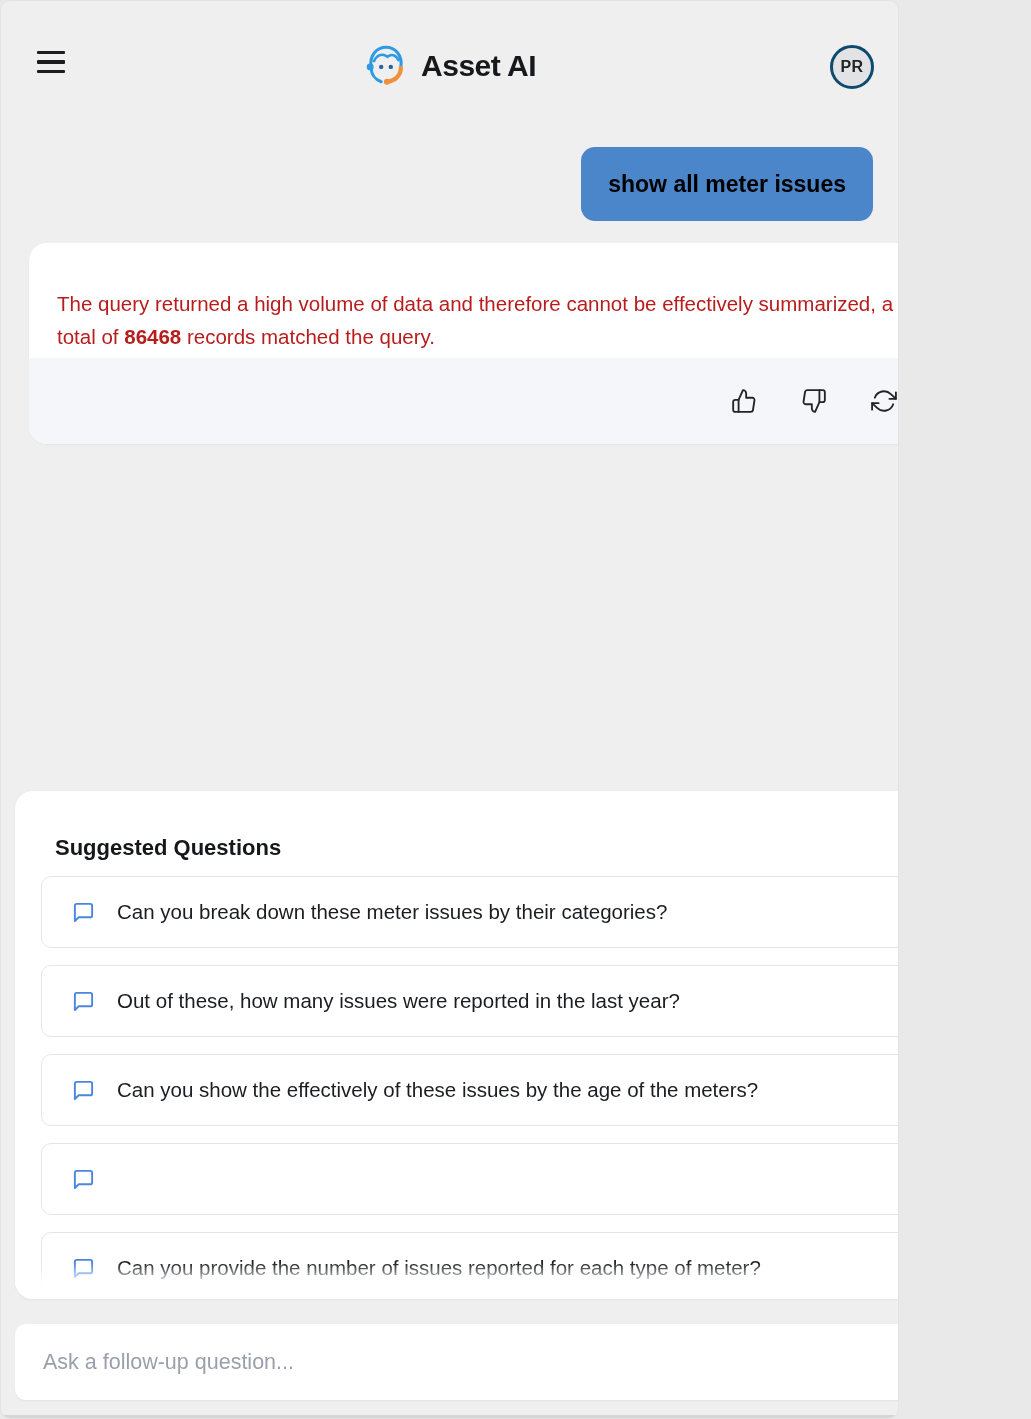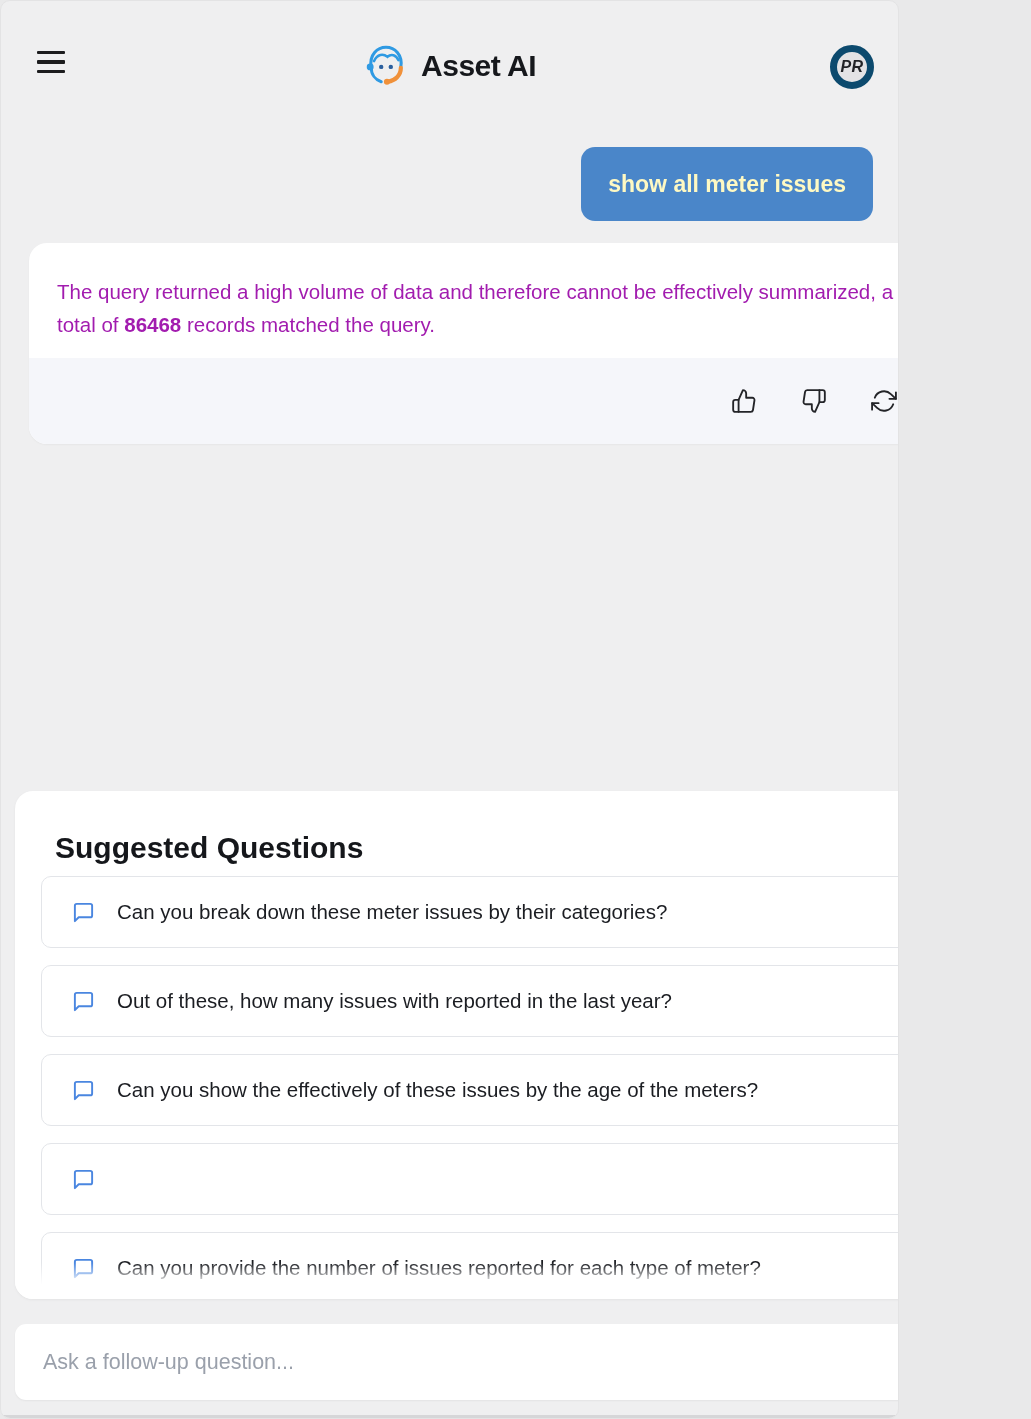--- a/index.html
+++ b/index.html
@@ -25,40 +25,40 @@
     display:flex; flex-direction:column; justify-content:space-between; cursor:pointer;
   }
   .hamburger span { display:block; height:3.2px; background:#1c1c1e; border-radius:1px; }
   .brand {
     position:absolute; left:0; right:0; top:40px; height:50px;
     display:flex; align-items:center; justify-content:center; gap:12px;
   }
   .brand-title { font-size:30px; font-weight:700; color:#16181c; letter-spacing:-0.5px; }
   .avatar {
     position:absolute; right:24px; top:44px; width:44px; height:44px;
-    background:#e3e3e5; border:7px solid #0c4a6e; border-radius:50%;
+    background:#e3e3e5; border:3px solid #0c4a6e; border-radius:50%;
     display:flex; align-items:center; justify-content:center;
-    font-size:16px; font-weight:700; color:#222327; letter-spacing:0.5px;font-style:italic;
+    font-size:16px; font-weight:700; color:#222327; letter-spacing:0.5px;
   }
 
   
   .user-bubble {
     position:absolute; right:25px; top:146px; height:74px;
     background:#4a86c9; border-radius:14px;
     display:flex; align-items:center; padding:0 27px;
-    color:#fef9c3; font-size:23px; font-weight:700;
+    color:#000000; font-size:23px; font-weight:700;
   }
   .ai-card {
     position:absolute; left:28px; top:242px; width:902px; height:201px;
     background:#ffffff; border-radius:18px; overflow:hidden;
     box-shadow:0 1px 2px rgba(0,0,0,0.04);
   }
   .ai-body {
-    padding:32px 30px 0 28px;
-    font-size:20.5px; line-height:33px; color:#a21caf;
+    padding:44px 30px 0 28px;
+    font-size:20.5px; line-height:33px; color:#b91c1c;
   }
   .ai-body b { font-weight:700; }
   .ai-footer {
     position:absolute; left:0; right:0; bottom:0; height:86px;
     background:#f5f6fa; display:flex; align-items:center; justify-content:flex-end;
     gap:44px; padding-right:34px;
   }
   .icon-btn { width:26px; height:26px; cursor:pointer; display:block; }
   .icon-btn svg { width:100%; height:100%; stroke:#232428; stroke-width:1.7;
     fill:none; stroke-linecap:round; stroke-linejoin:round; }
@@ -71,21 +71,21 @@
   }
   .suggest-panel::after {
     content:""; position:absolute; left:0; right:0; bottom:0; height:36px;
     background:linear-gradient(to bottom, rgba(255,255,255,0), #ffffff 60%);
     pointer-events:none;
   }
   .suggest-header {
     margin:28px 26px 0 26px; height:57px;
     display:flex; align-items:center; justify-content:space-between;
   }
-  .suggest-title { font-size:30px; font-weight:700; color:#15171b; padding-left:14px; }
+  .suggest-title { font-size:22px; font-weight:700; color:#15171b; padding-left:14px; }
   .collapse-btn {
     width:57px; height:57px; background:#3d6dab; border:none; border-radius:14px;
     display:flex; align-items:center; justify-content:center; cursor:pointer;
   }
   .collapse-btn svg { width:26px; height:26px; stroke:#ffffff; stroke-width:3;
     fill:none; stroke-linecap:round; stroke-linejoin:round; }
   .question-row {
     margin:0 30px 17px 26px; height:72px;
     border:1px solid #e3e5e9; border-radius:10px;
     display:flex; align-items:center; gap:22px; padding:0 30px;
@@ -196,21 +196,21 @@
       </span>
       <span class="q-text">Can you break down these meter issues by their categories?</span>
     </div>
 
     <div class="question-row">
       <span class="q-icon">
         <svg viewBox="0 0 24 24">
             <path d="M21 15a2 2 0 0 1-2 2H7l-4 4V5a2 2 0 0 1 2-2h14a2 2 0 0 1 2 2z"></path>
           </svg>
       </span>
-      <span class="q-text">Out of these, how many issues with reported in the last year?</span>
+      <span class="q-text">Out of these, how many issues were reported in the last year?</span>
     </div>
 
     <div class="question-row">
       <span class="q-icon">
         <svg viewBox="0 0 24 24">
             <path d="M21 15a2 2 0 0 1-2 2H7l-4 4V5a2 2 0 0 1 2-2h14a2 2 0 0 1 2 2z"></path>
           </svg>
       </span>
       <span class="q-text">Can you show the effectively of these issues by the age of the meters?</span>
     </div>

